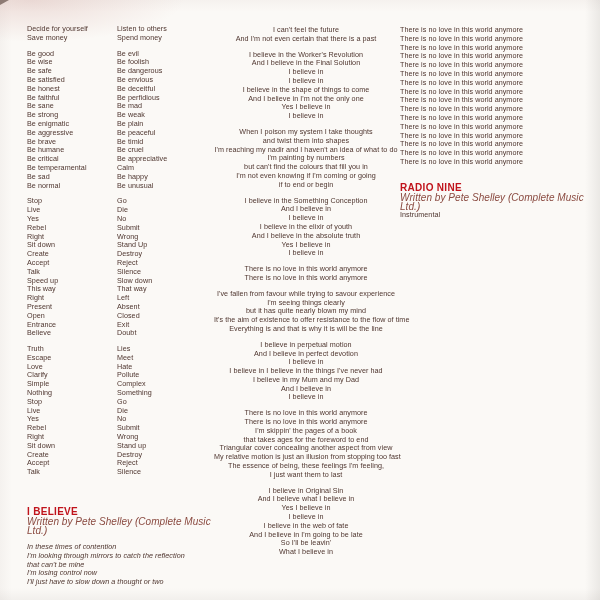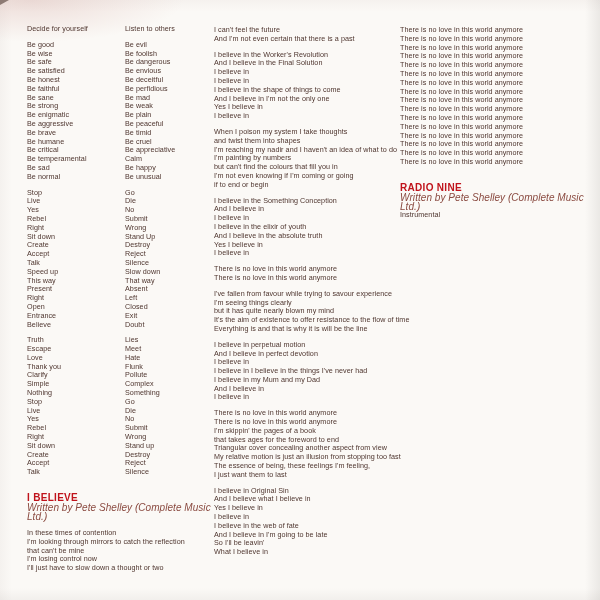--- a/index.html
+++ b/index.html
@@ -21,46 +21,47 @@
     background:#7d6a63;
     clip-path:polygon(0 0,100% 0,0 100%);
     opacity:.85;
   }
   .col{position:absolute;font-size:7.2px;line-height:8.8px;letter-spacing:.05px;color:var(--ink);}
   .col-pairs{left:27px;top:25px;width:186px;}
   .col-lyrics{left:214px;top:26px;width:184px;}
   .col-right{left:400px;top:26px;width:196px;}
   .pair-group{margin-bottom:7px;}
   .pair-row{white-space:nowrap;}
-  .pair-left{display:inline-block;width:98px;}
-  .stanza{margin-bottom:7px;}
+  .pair-left{display:inline-block;width:90px;}
+  .stanza{margin-bottom:7px;text-align:center;}
   .lyric-line{white-space:nowrap;}
-  .song-section{margin-top:16px;}
+  .song-section{margin-top:30px;}
   .song-title{
     font-size:10px;font-weight:bold;letter-spacing:.3px;
     color:var(--accent);line-height:10px;
   }
   .credit{
     font-style:italic;font-size:10px;line-height:9px;
     color:var(--credit);
   }
-  .section-body{margin-top:8px;}
+  .section-body{margin-top:8px;font-style:italic;}
   .radio-nine-block{margin-top:16px;}
   .instrumental{margin-top:0;}
 </style>
 </head>
 <body>
 
 <div class="paper" style="--ink: #4e352e; --accent: #c0131b; --credit: #8a4a40;">
   <div class="corner-mark"></div>
 
   <div class="col col-pairs">
     <div id="pairs-groups">
         <div class="pair-group">
           <div class="pair-row"><span class="pair-left">Decide for yourself</span><span class="pair-right">Listen to others</span></div>
+          <div class="pair-row"><span class="pair-left">Save money</span><span class="pair-right">Spend money</span></div>
         </div>
         <div class="pair-group">
           <div class="pair-row"><span class="pair-left">Be good</span><span class="pair-right">Be evil</span></div>
           <div class="pair-row"><span class="pair-left">Be wise</span><span class="pair-right">Be foolish</span></div>
           <div class="pair-row"><span class="pair-left">Be safe</span><span class="pair-right">Be dangerous</span></div>
           <div class="pair-row"><span class="pair-left">Be satisfied</span><span class="pair-right">Be envious</span></div>
           <div class="pair-row"><span class="pair-left">Be honest</span><span class="pair-right">Be deceitful</span></div>
           <div class="pair-row"><span class="pair-left">Be faithful</span><span class="pair-right">Be perfidious</span></div>
           <div class="pair-row"><span class="pair-left">Be sane</span><span class="pair-right">Be mad</span></div>
           <div class="pair-row"><span class="pair-left">Be strong</span><span class="pair-right">Be weak</span></div>
@@ -78,31 +79,30 @@
           <div class="pair-row"><span class="pair-left">Live</span><span class="pair-right">Die</span></div>
           <div class="pair-row"><span class="pair-left">Yes</span><span class="pair-right">No</span></div>
           <div class="pair-row"><span class="pair-left">Rebel</span><span class="pair-right">Submit</span></div>
           <div class="pair-row"><span class="pair-left">Right</span><span class="pair-right">Wrong</span></div>
           <div class="pair-row"><span class="pair-left">Sit down</span><span class="pair-right">Stand Up</span></div>
           <div class="pair-row"><span class="pair-left">Create</span><span class="pair-right">Destroy</span></div>
           <div class="pair-row"><span class="pair-left">Accept</span><span class="pair-right">Reject</span></div>
           <div class="pair-row"><span class="pair-left">Talk</span><span class="pair-right">Silence</span></div>
           <div class="pair-row"><span class="pair-left">Speed up</span><span class="pair-right">Slow down</span></div>
           <div class="pair-row"><span class="pair-left">This way</span><span class="pair-right">That way</span></div>
+          <div class="pair-row"><span class="pair-left">Right</span><span class="pair-right">Left</span></div>
           <div class="pair-row"><span class="pair-left">Present</span><span class="pair-right">Absent</span></div>
-          <div class="pair-row"><span class="pair-left">Right</span><span class="pair-right">Left</span></div>
           <div class="pair-row"><span class="pair-left">Open</span><span class="pair-right">Closed</span></div>
           <div class="pair-row"><span class="pair-left">Entrance</span><span class="pair-right">Exit</span></div>
           <div class="pair-row"><span class="pair-left">Believe</span><span class="pair-right">Doubt</span></div>
         </div>
         <div class="pair-group">
           <div class="pair-row"><span class="pair-left">Truth</span><span class="pair-right">Lies</span></div>
           <div class="pair-row"><span class="pair-left">Escape</span><span class="pair-right">Meet</span></div>
           <div class="pair-row"><span class="pair-left">Love</span><span class="pair-right">Hate</span></div>
-          <div class="pair-row"><span class="pair-left">Thank you</span><span class="pair-right">Flunk</span></div>
           <div class="pair-row"><span class="pair-left">Clarify</span><span class="pair-right">Pollute</span></div>
           <div class="pair-row"><span class="pair-left">Simple</span><span class="pair-right">Complex</span></div>
           <div class="pair-row"><span class="pair-left">Nothing</span><span class="pair-right">Something</span></div>
           <div class="pair-row"><span class="pair-left">Stop</span><span class="pair-right">Go</span></div>
           <div class="pair-row"><span class="pair-left">Live</span><span class="pair-right">Die</span></div>
           <div class="pair-row"><span class="pair-left">Yes</span><span class="pair-right">No</span></div>
           <div class="pair-row"><span class="pair-left">Rebel</span><span class="pair-right">Submit</span></div>
           <div class="pair-row"><span class="pair-left">Right</span><span class="pair-right">Wrong</span></div>
           <div class="pair-row"><span class="pair-left">Sit down</span><span class="pair-right">Stand up</span></div>
           <div class="pair-row"><span class="pair-left">Create</span><span class="pair-right">Destroy</span></div>

